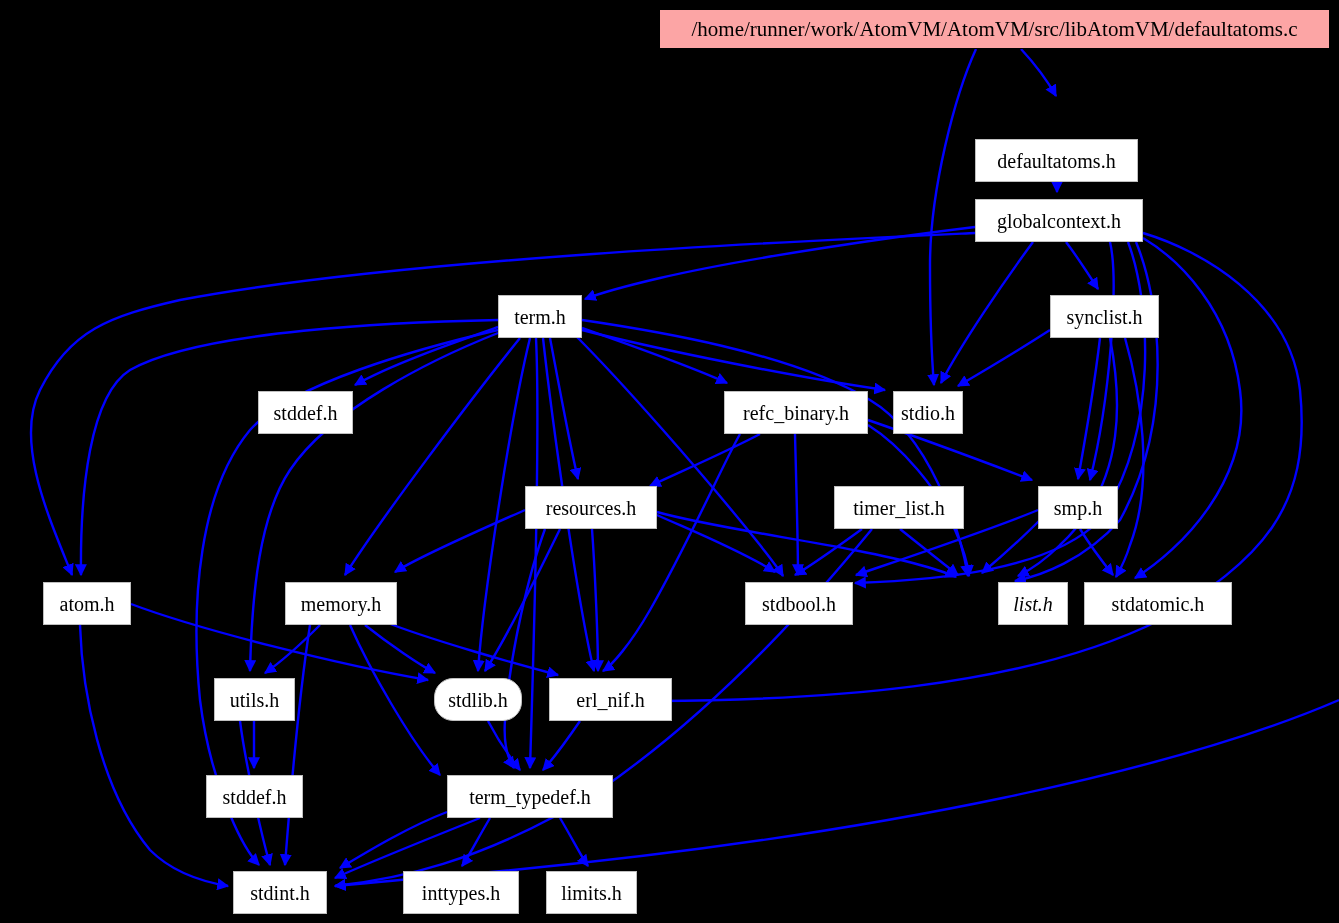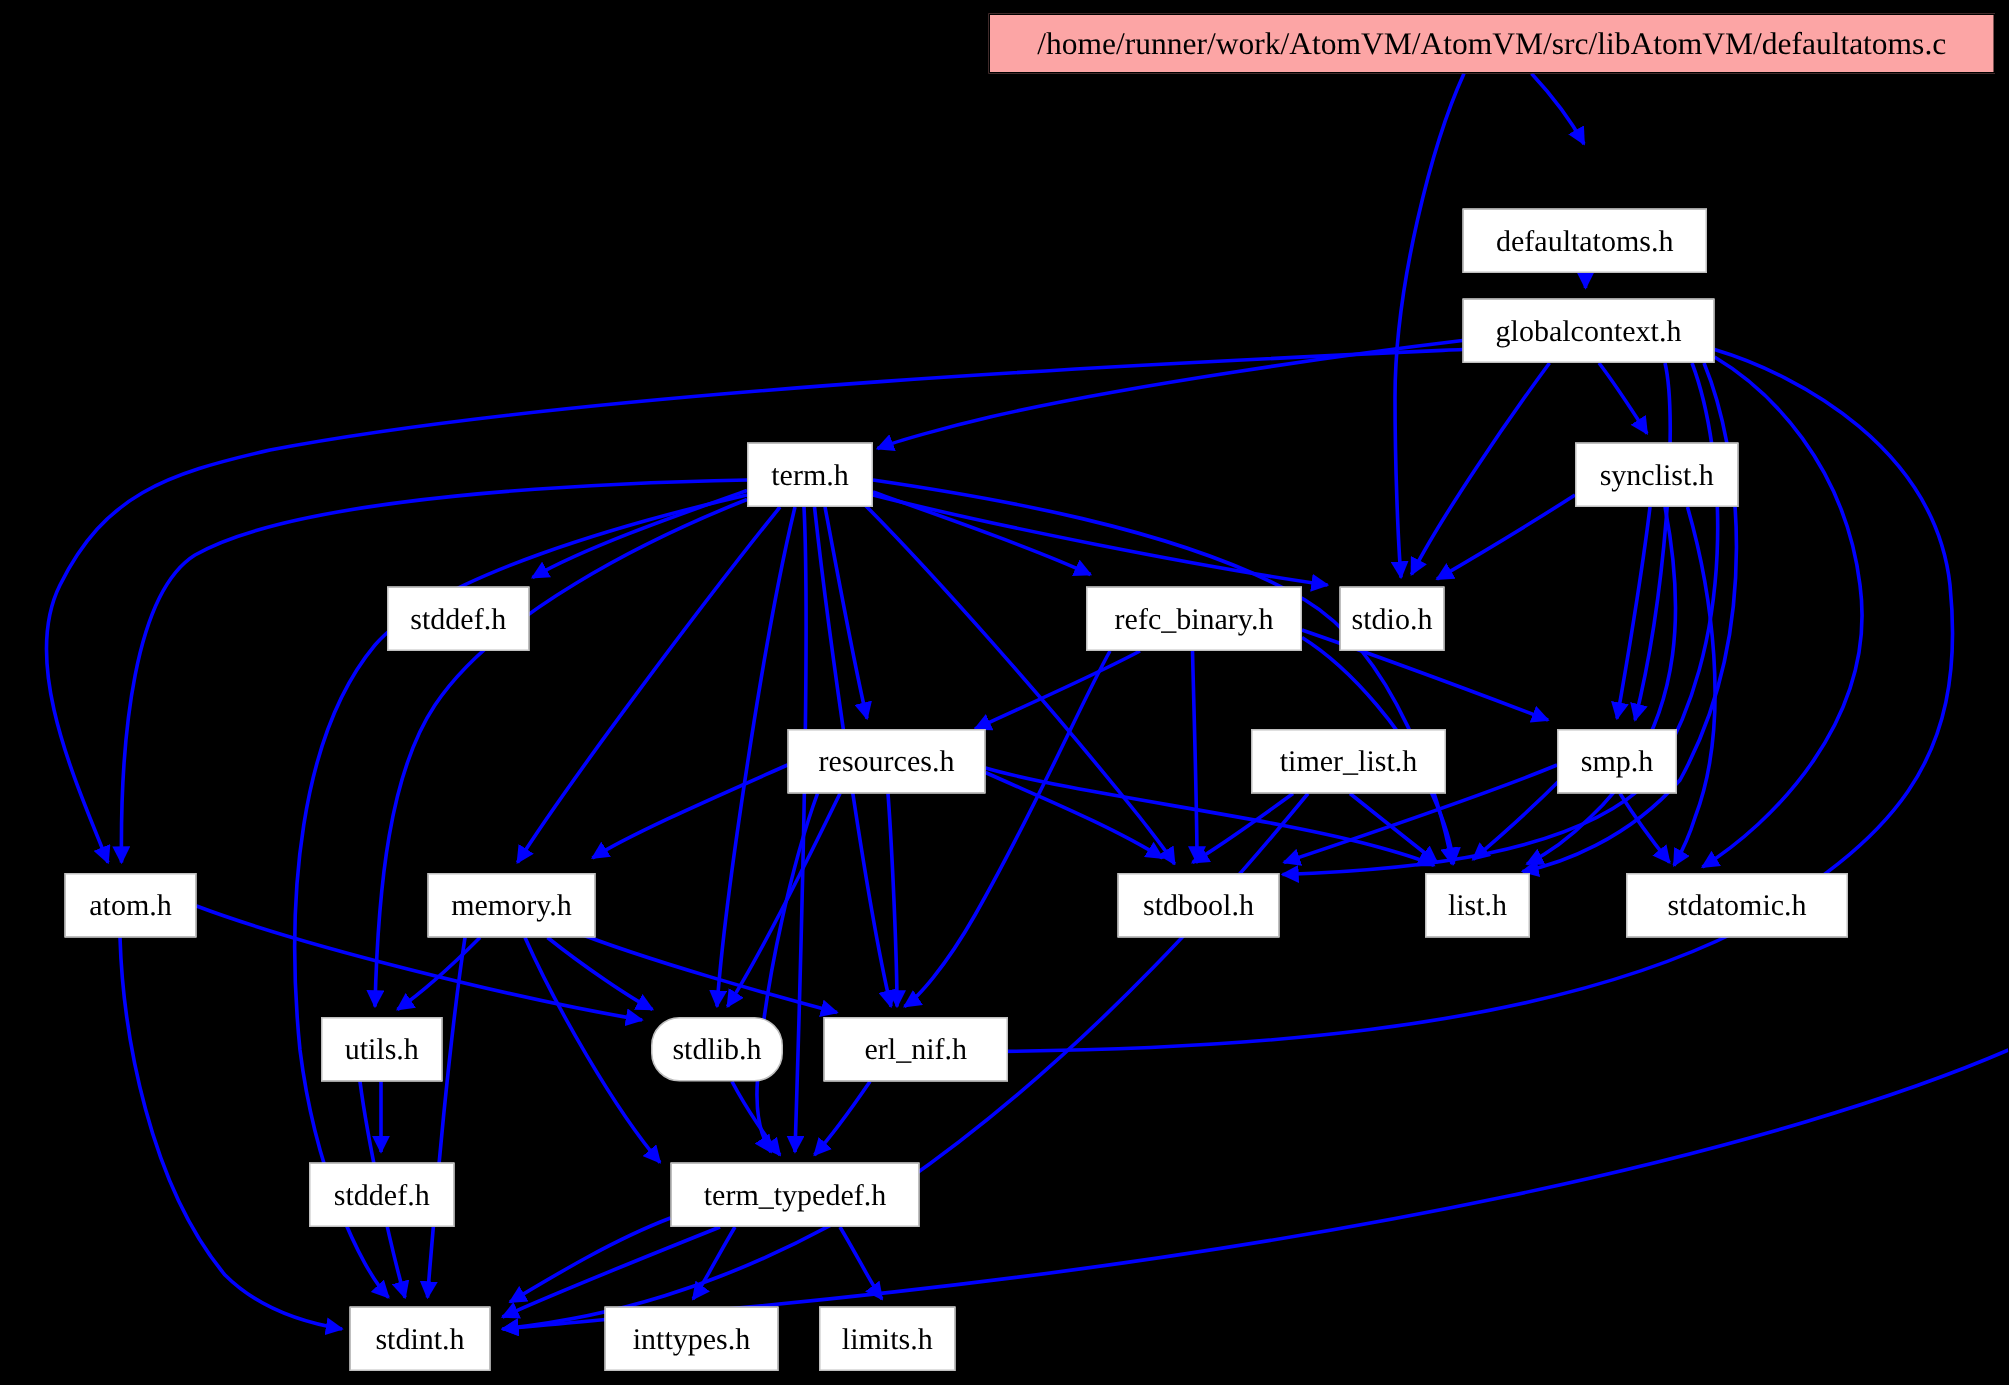--- a/index.html
+++ b/index.html
@@ -159,21 +159,21 @@
       </div>
       <div class="node" style="left: 43px; top: 582px; width: 88px; height: 43px;">
         <span class="node-label">atom.h</span>
       </div>
       <div class="node" style="left: 285px; top: 582px; width: 112px; height: 43px;">
         <span class="node-label">memory.h</span>
       </div>
       <div class="node" style="left: 745px; top: 582px; width: 108px; height: 43px;">
         <span class="node-label">stdbool.h</span>
       </div>
-      <div class="node" style="left: 950px; top: 582px; width: 70px; height: 43px;">
+      <div class="node" style="left: 998px; top: 582px; width: 70px; height: 43px; font-style: italic;">
         <span class="node-label">list.h</span>
       </div>
       <div class="node" style="left: 1084px; top: 582px; width: 148px; height: 43px;">
         <span class="node-label">stdatomic.h</span>
       </div>
       <div class="node" style="left: 214px; top: 678px; width: 81px; height: 43px;">
         <span class="node-label">utils.h</span>
       </div>
       <div class="node" style="left: 434px; top: 678px; width: 88px; height: 43px; border-radius: 19px;">
         <span class="node-label">stdlib.h</span>

